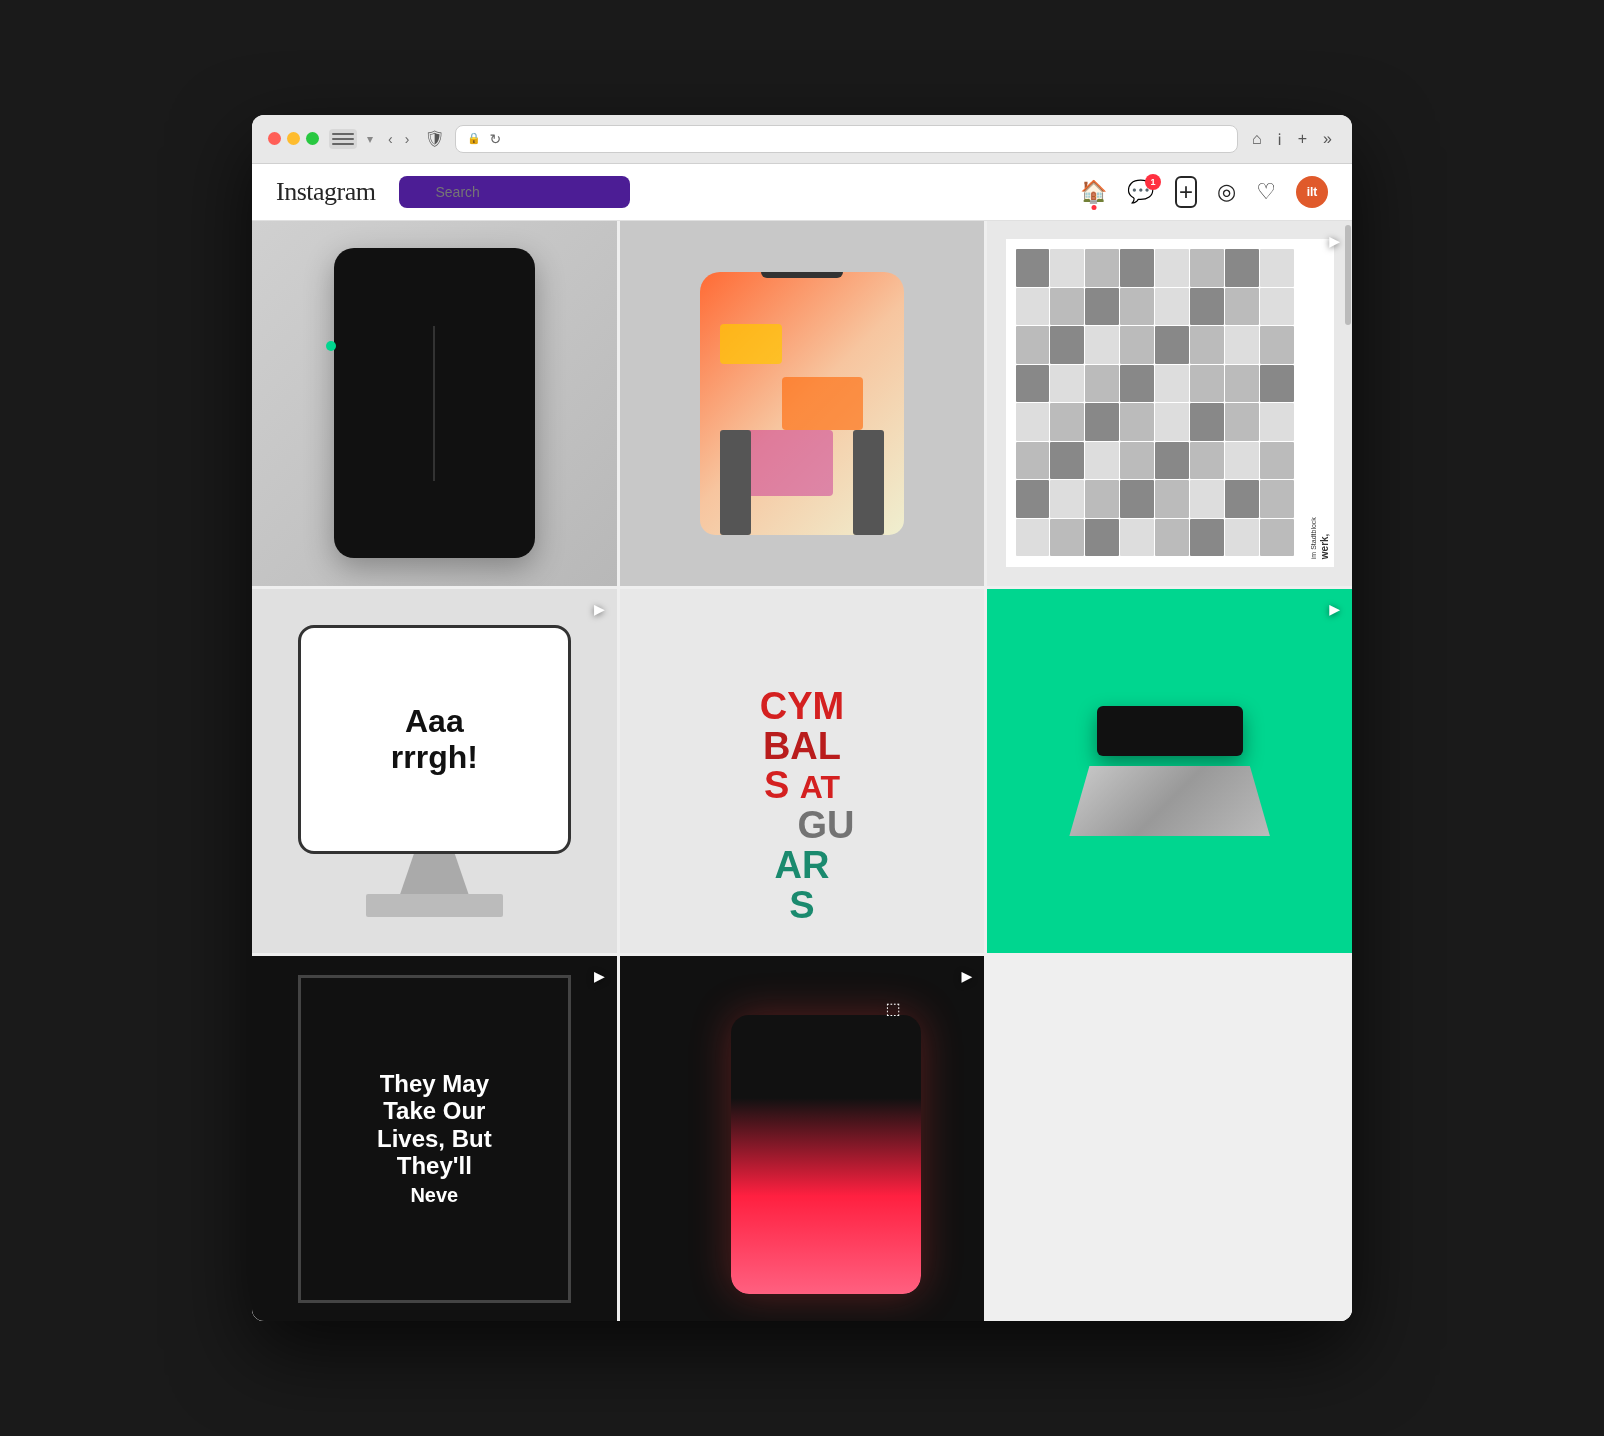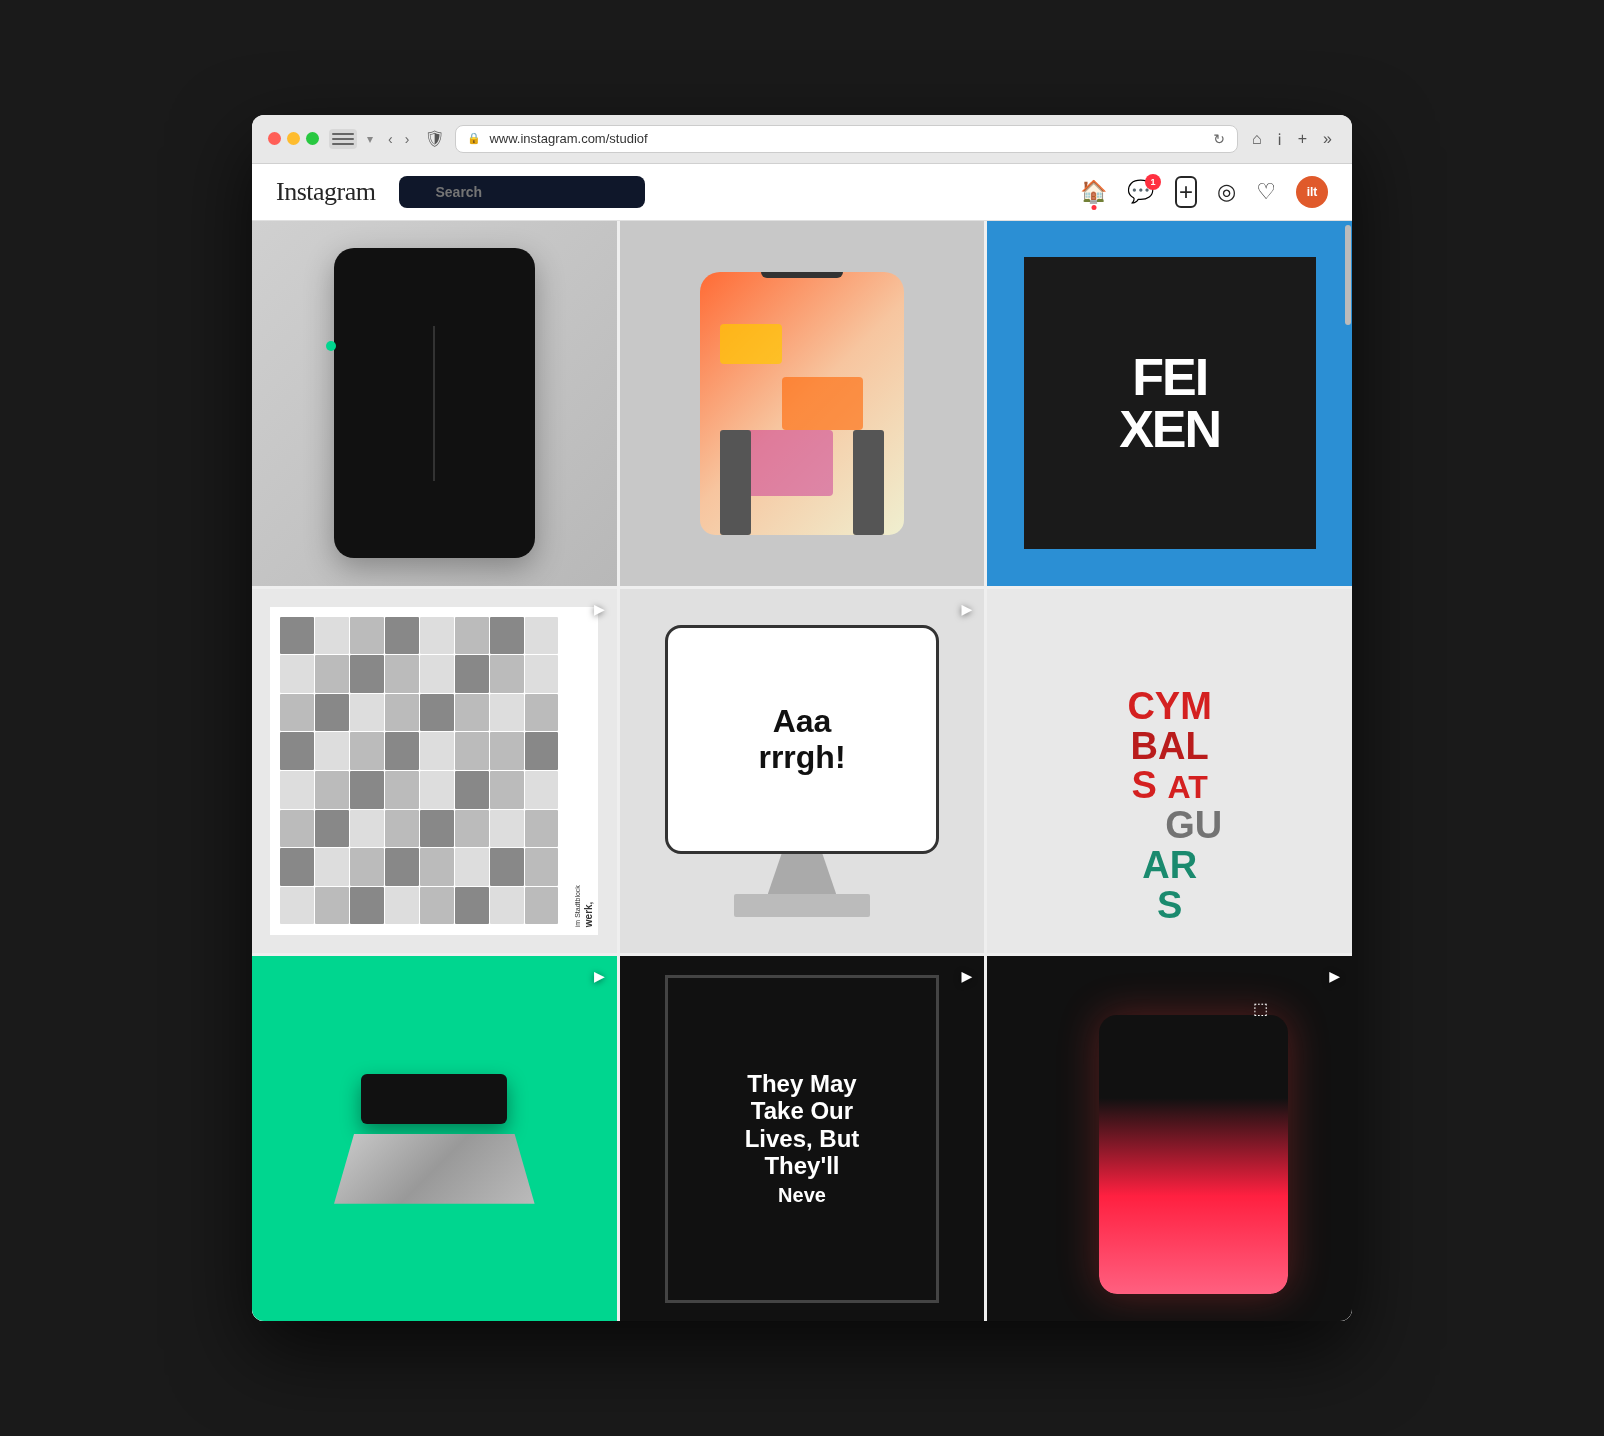--- a/index.html
+++ b/index.html
@@ -152,29 +152,28 @@
       color: #262626;
       font-weight: normal;
       letter-spacing: -0.5px;
       flex-shrink: 0;
       margin-right: 8px;
     }
 
     .ig-search {
       flex: 1;
       max-width: 280px;
-      background: #0f172a;
+      background: #4c1d95;
       border: none;
       border-radius: 8px;
       padding: 8px 14px 8px 36px;
       font-size: 14px;
       color: #888;
       outline: none;
       position: relative;
-      font-weight: bold;
     }
 
     .search-wrapper {
       position: relative;
       flex: 1;
       max-width: 280px;
     }
 
     .search-icon-inner {
       position: absolute;
@@ -585,21 +584,20 @@
 
       <div class="nav-btns">
         <button class="browser-btn">‹</button>
         <button class="browser-btn">›</button>
       </div>
 
       <span style="color:#555;font-size:16px;">🛡</span>
 
       <div class="address-bar-wrapper">
         <span class="lock-icon">🔒</span>
-        <span class="address-text">www.instagram.com/studiof</span>
         <span class="reload-btn">↻</span>
       </div>
 
       <div class="browser-actions">
         <span>⌂</span>
         <span>ℹ</span>
         <span>+</span>
         <span>»</span>
       </div>
     </div>
@@ -664,27 +662,20 @@
                 <div class="backpack-stripe-1"></div>
                 <div class="backpack-stripe-2"></div>
                 <div class="backpack-stripe-3"></div>
                 <div class="backpack-strap-l"></div>
                 <div class="backpack-strap-r"></div>
               </div>
             </div>
           </div>
         </div>
 
-        <div class="grid-item">
-          <div class="grid-item-inner post-typography">
-            <div class="typo-frame">
-              <div class="typo-text-feixen">FEI<br>XEN</div>
-            </div>
-          </div>
-        </div>
 
         <div class="grid-item">
           <div class="grid-item-inner post-werk">
             <div class="werk-inner">
               <div class="werk-cubes">
 
                 <div class="cube cube-dark"></div>
                 <div class="cube cube-light"></div>
                 <div class="cube"></div>
                 <div class="cube cube-dark"></div>

